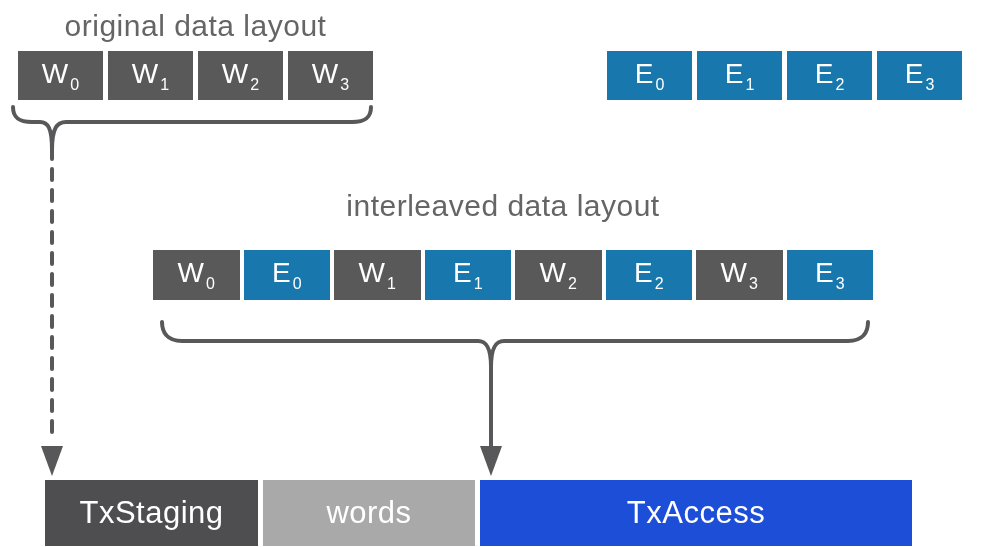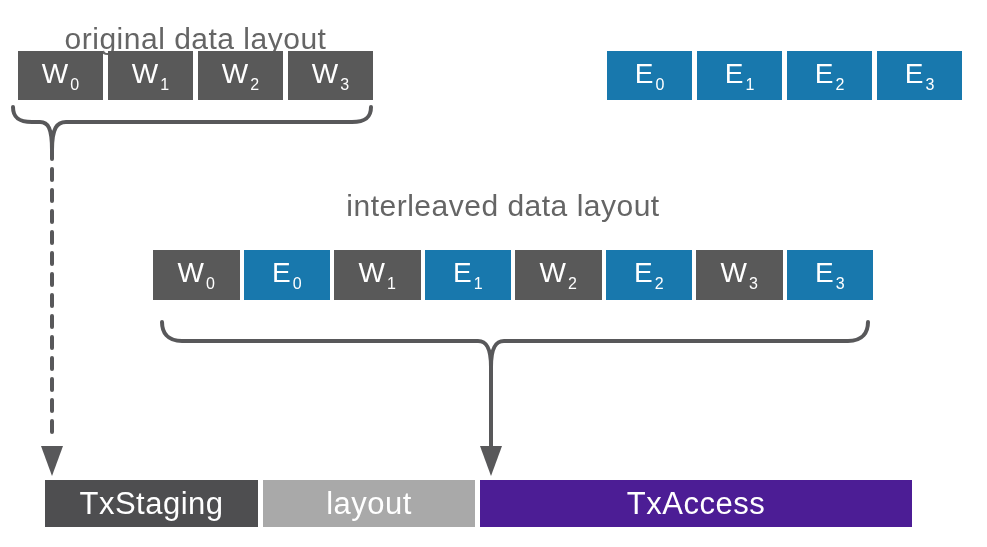--- a/index.html
+++ b/index.html
@@ -4,43 +4,43 @@
 <style>
   html,body{margin:0;padding:0;background:#ffffff;}
   .canvas{
     position:relative;width:987px;height:547px;background:#ffffff;
     font-family:"Liberation Sans", sans-serif;overflow:hidden;
   }
   .title{
     position:absolute;color:#656565;font-size:30px;line-height:34px;
     text-align:center;letter-spacing:0.5px;
   }
-  #title-original{left:18px;top:22px;width:355px;}
+  #title-original{left:18px;top:9px;width:355px;}
   #title-ecc{left:607px;top:5px;width:355px;}
   #title-interleaved{left:143px;top:189px;width:720px;}
   .row{position:absolute;display:flex;}
   #row-original{left:18px;top:51px;width:355px;height:49px;gap:5px;}
   #row-ecc{left:607px;top:51px;width:355px;height:49px;gap:5px;}
   #row-interleaved{left:153px;top:250px;width:720px;height:50px;gap:4px;}
-  #row-memory{left:45px;top:480px;width:867px;height:47px;gap:5px;}
+  #row-memory{left:45px;top:480px;width:867px;height:66px;gap:5px;}
   .cell{
     flex:1;display:flex;align-items:center;justify-content:center;
     color:#ffffff;font-size:28px;
   }
   .cell .base{position:relative;top:-2px;}
   .cell .sub{font-size:16px;position:relative;top:9px;margin-left:2px;}
   .dark{background:#595959;}
   .blue{background:#1878ad;}
   .mem-cell{
     display:flex;align-items:center;justify-content:center;
     color:#ffffff;font-size:31px;letter-spacing:0.5px;
   }
   #mem-staging{width:213px;background:#4e4e50;}
   #mem-unused{width:212px;background:#a9a9a9;}
-  #mem-access{width:432px;background:#4c1d95;}
+  #mem-access{width:432px;background:#1d4ed8;}
   .overlay{
     position:absolute;left:0;top:0;width:987px;height:547px;
     pointer-events:none;
   }
   .stroke{fill:none;stroke:#58585a;stroke-width:4;stroke-linecap:round;}
   .fillhead{fill:#58585a;stroke:none;}
 </style>
 </head>
 <body>
 
@@ -132,17 +132,17 @@
     <polygon class="fillhead" points="41,446 63,446 52,476"></polygon>
 
     <path class="stroke" d="M 162,322 C 162,332 167,341 182,341 L 478,341 C 486,341 491,347 491,367 C 491,347 496,341 504,341 L 848,341 C 863,341 868,332 868,322"></path>
 
     <line class="stroke" x1="491" y1="360" x2="491" y2="446"></line>
     <polygon class="fillhead" points="480,446 502,446 491,476"></polygon>
   </svg>
 
   <div class="row" id="row-memory">
     <div class="mem-cell" id="mem-staging">TxStaging</div>
-    <div class="mem-cell" id="mem-unused">layout</div>
+    <div class="mem-cell" id="mem-unused">words</div>
     <div class="mem-cell" id="mem-access">TxAccess</div>
   </div>
 
 </div>
 
 </body></html>

